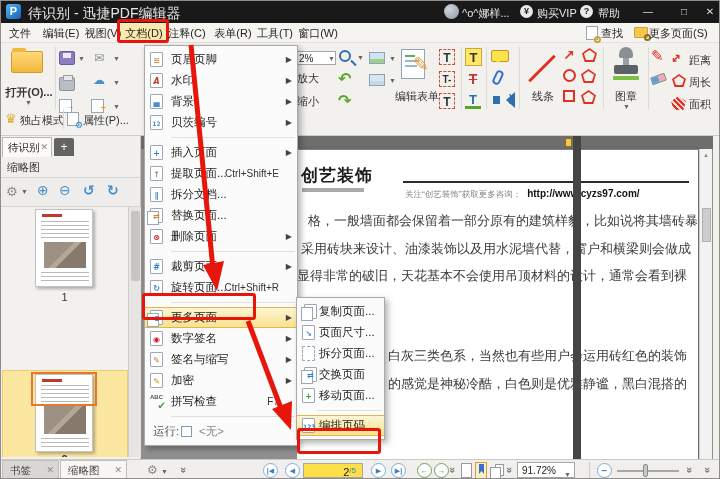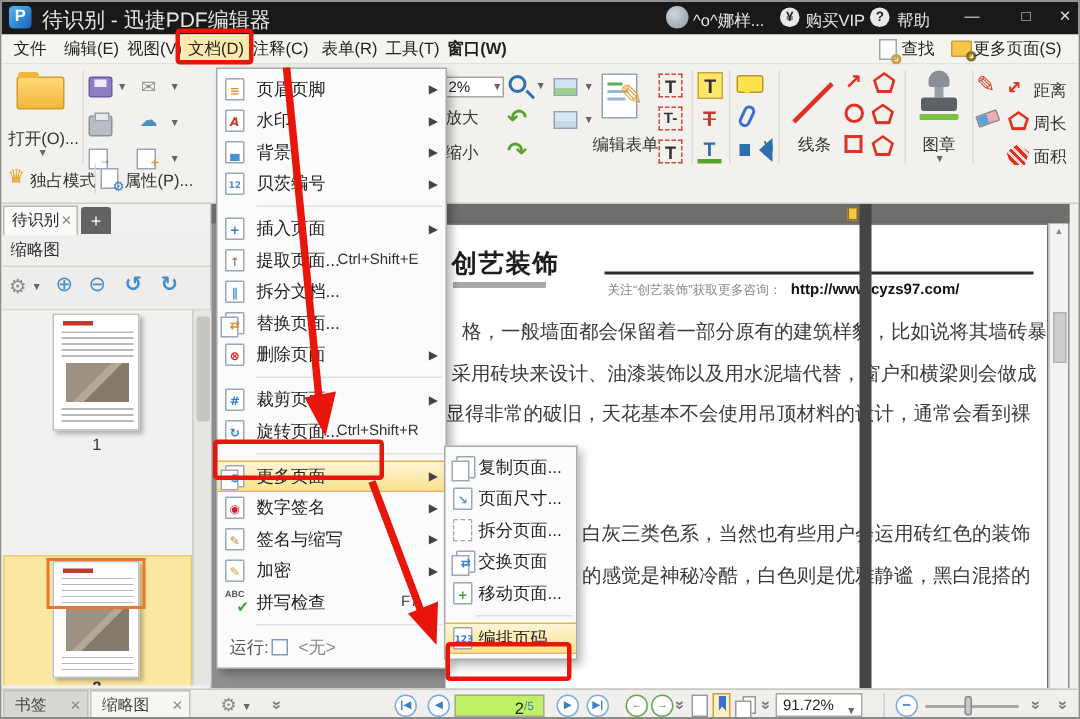--- a/index.html
+++ b/index.html
@@ -134,21 +134,21 @@
   .vscroll .up{position:absolute;left:3px;top:3px;font-size:6px;color:#888;}
   .vscroll .th{position:absolute;left:2px;top:59px;width:9px;height:34px;background:#cdcdcd;border:1px solid #b2b2b2;}
   .darkstrip{position:absolute;left:572px;top:135px;width:8px;height:323px;background:#454543;}
   .stripico{position:absolute;left:564px;top:137px;width:7px;height:9px;background:#f7c64b;border:1px solid #8a6f1e;}
 
   
   .statusbar{position:absolute;left:0;top:458px;width:100%;height:21px;background:#f0efed;border-top:1px solid #cbc9c5;}
   .navc{position:absolute;width:15px;height:15px;border-radius:50%;border:1px solid #79aede;background:#fff;
         color:#3f7fbf;font-size:7px;text-align:center;line-height:14px;font-weight:bold;}
   .navg{border-color:#6aa84f;color:#3c8a3c;}
-  .pagebox{position:absolute;width:60px;height:15px;background:#bef264;border:1px solid #a8a6a2;
+  .pagebox{position:absolute;width:60px;height:15px;background:#fde047;border:1px solid #a8a6a2;
            text-align:right;padding-right:6px;font-size:11px;line-height:14px;color:#222;}
   .pagebox small{font-size:8px;color:#4a7fae;vertical-align:3px;}
   .zoombox{position:absolute;width:58px;height:16px;background:#fff;border:1px solid #a8a6a2;
            font-size:10px;line-height:15px;padding-left:4px;color:#222;}
   .zoombox i{position:absolute;right:3px;top:4px;font-size:7px;color:#666;font-style:normal;}
   .chev{position:absolute;color:#777;font-size:11px;transform:rotate(90deg);font-weight:bold;}
   .track{position:absolute;height:2px;background:#a8a8a8;}
   .sthumb{position:absolute;width:5px;height:13px;background:#c9c9c9;border:1px solid #8a8a8a;border-radius:2px;}
   .pgic{position:absolute;width:11px;height:15px;background:#fff;border:1px solid #999;}
   .pgic.cur{background:#fdf0c0;border:1px solid #caa23a;width:12px;height:17px;}
@@ -203,34 +203,34 @@
   </div>
 
   <div class="menubar">
     <div class="mb-item" style="left:2px;width:34px;">文件</div>
     <div class="mb-item" style="left:38px;width:44px;">编辑(E)</div>
     <div class="mb-item" style="left:80px;width:44px;">视图(V)</div>
     <div class="mb-item active" style="left:120px;width:46px;">文档(D)</div>
     <div class="mb-item" style="left:164px;width:44px;">注释(C)</div>
     <div class="mb-item" style="left:210px;width:44px;">表单(R)</div>
     <div class="mb-item" style="left:252px;width:44px;">工具(T)</div>
-    <div class="mb-item" style="left:294px;width:46px;font-weight:bold;">窗口(W)</div>
+    <div class="mb-item" style="left:294px;width:46px;">窗口(W)</div>
     <div class="find-ic" style="left:585px;top:3px;">
         <i></i>
       </div>
     <div class="mb-item" style="left:600px;width:36px;text-align:left;">查找(F)</div>
     <div class="find-folder" style="left:633px;top:4px;">
         <i></i>
       </div>
     <div class="mb-item" style="left:648px;width:66px;text-align:left;">更多页面(S)</div>
   </div>
 
   <div class="toolbar">
     <div class="folder-big"></div>
-    <div class="tb-label" style="left:2px;top:42px;width:52px;text-align:center;">打开(O)...</div>
+    <div class="tb-label" style="left:2px;top:42px;width:52px;text-align:center;font-weight:bold;">打开(O)...</div>
     <div class="caret" style="left:24px;top:56px;">▼</div>
     <div class="vsep" style="left:54px;"></div>
 
     <div class="mini disk" style="left:58px;top:8px;"></div>
     <div class="caret" style="left:77px;top:12px;">▼</div>
     <div class="mini" style="left:90px;top:8px;color:#8a8f96;font-family:'DejaVu Sans';">✉</div>
     <div class="caret" style="left:112px;top:12px;">▼</div>
     <div class="mini printer" style="left:58px;top:34px;"></div>
     <div class="mini" style="left:90px;top:30px;color:#4a90c8;font-family:'DejaVu Sans';">☁</div>
     <div class="caret" style="left:112px;top:36px;">▼</div>

